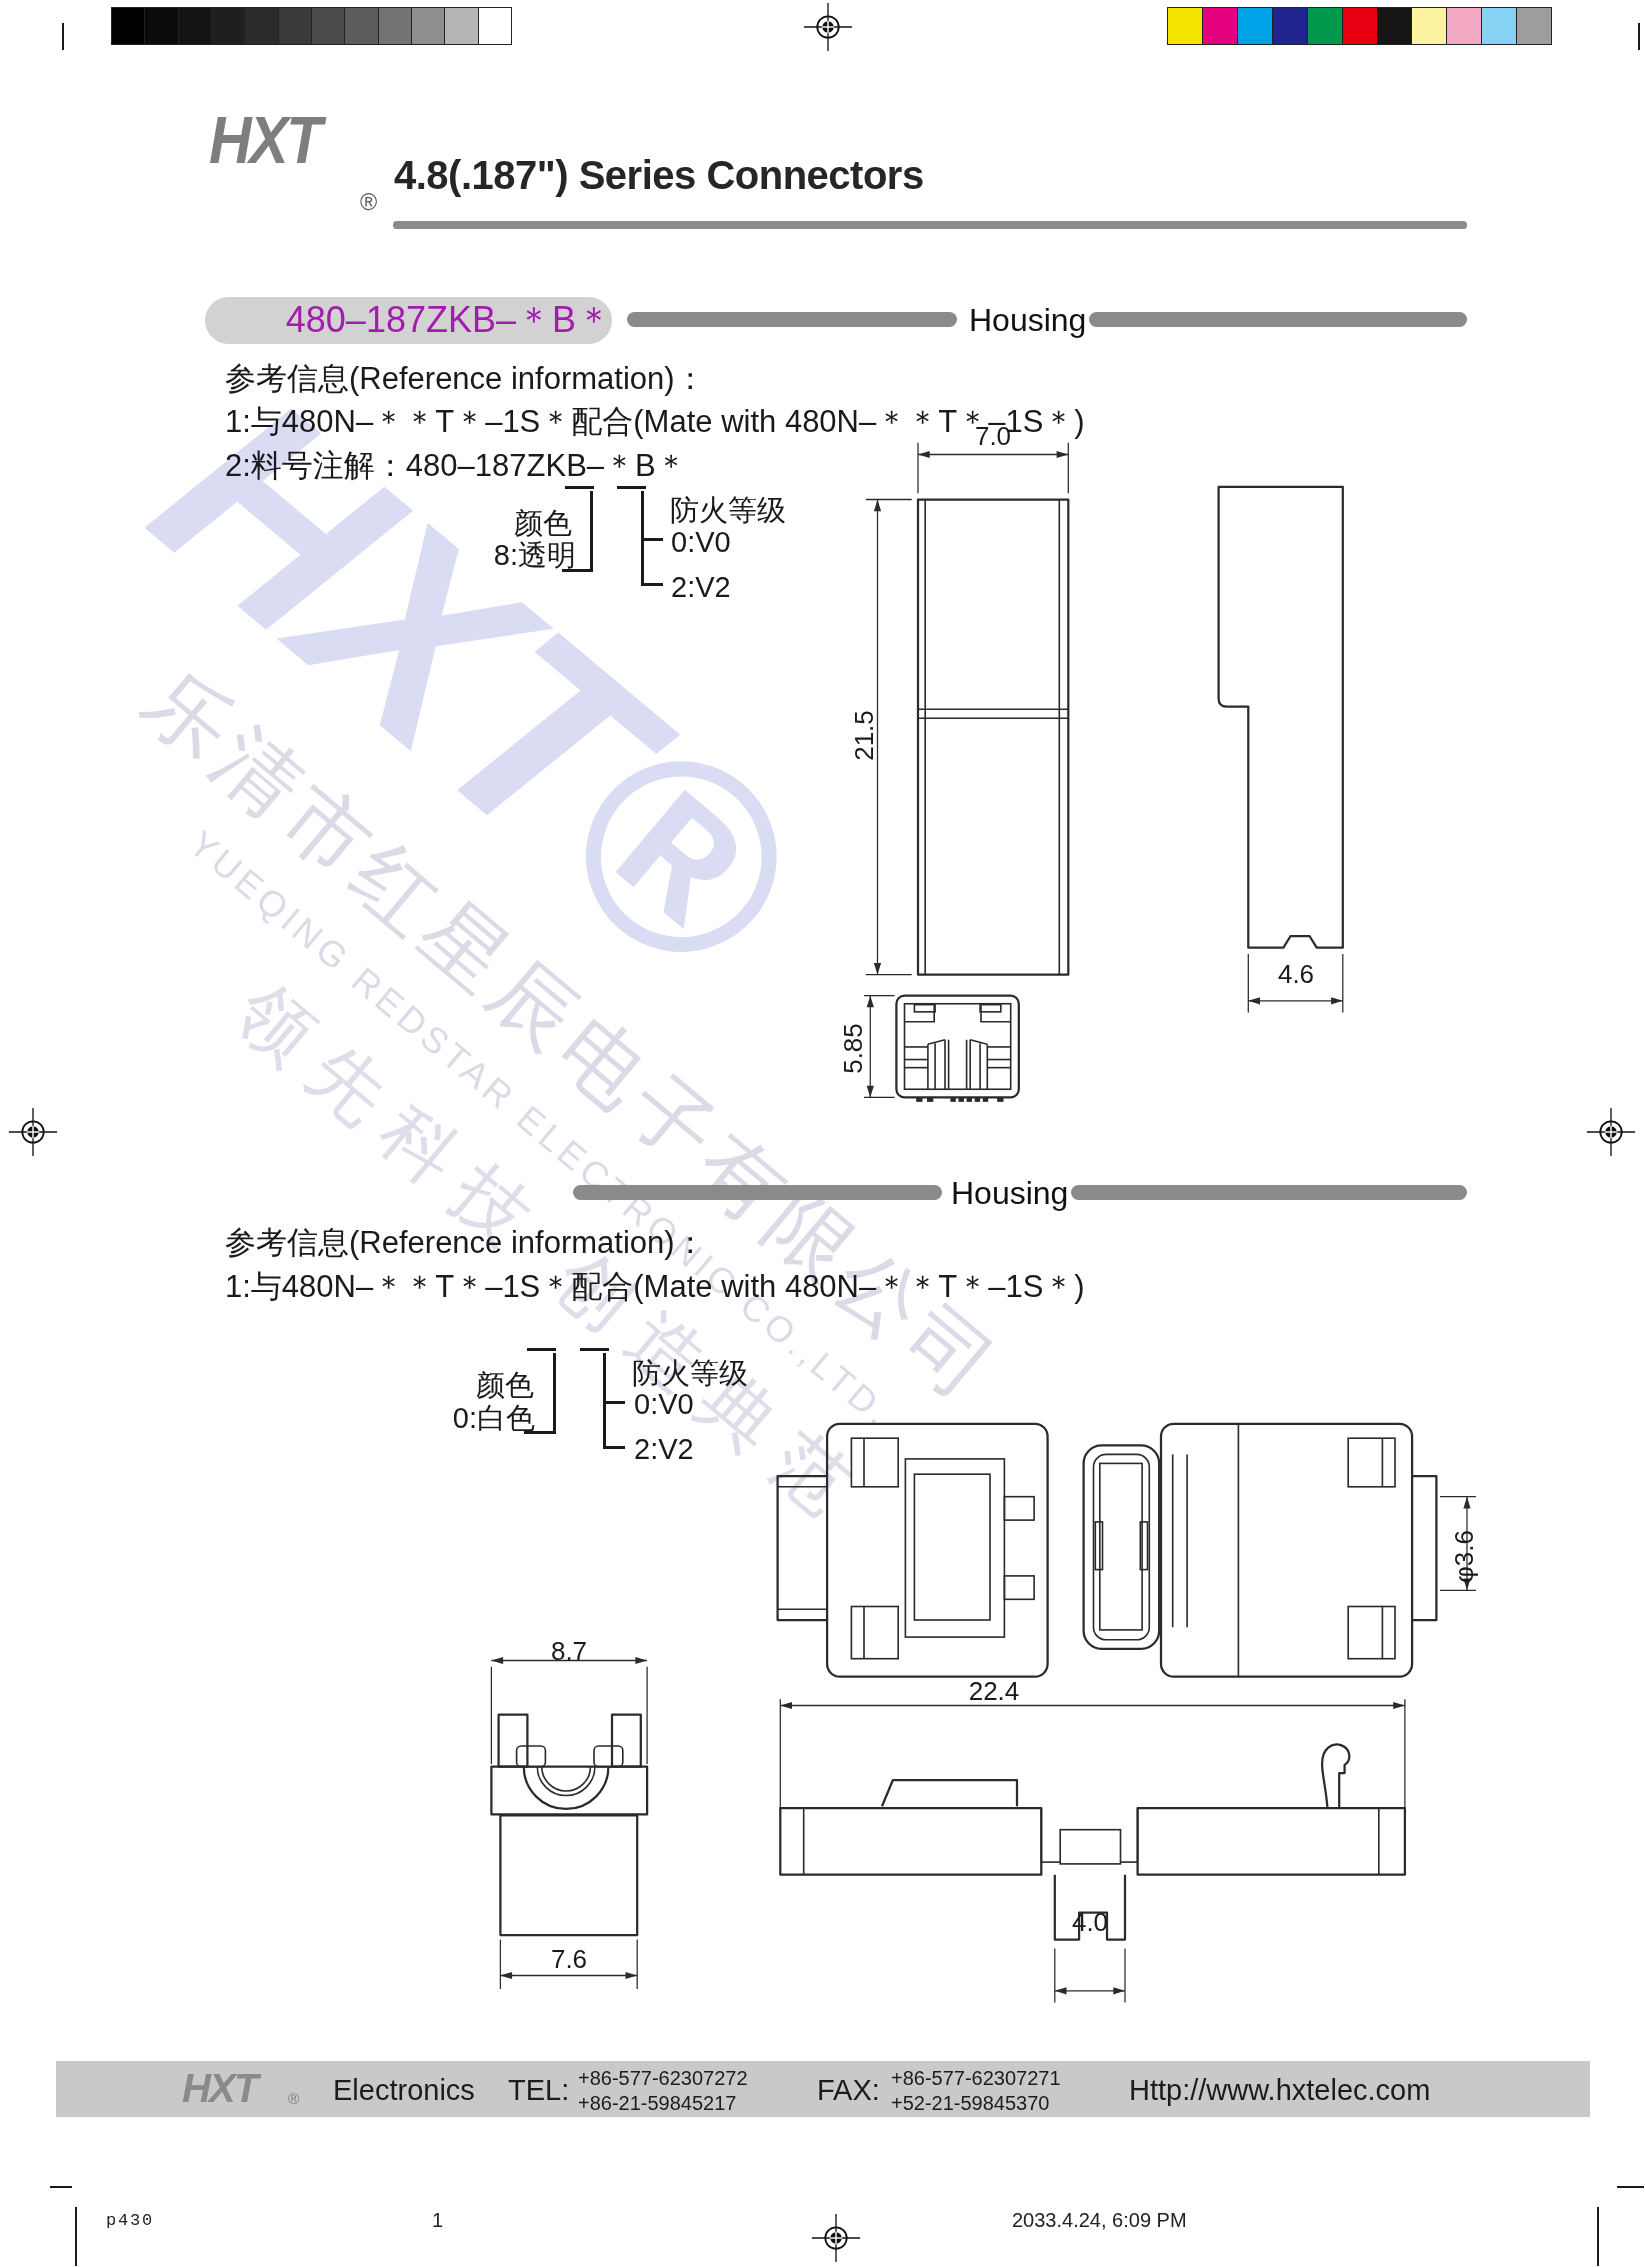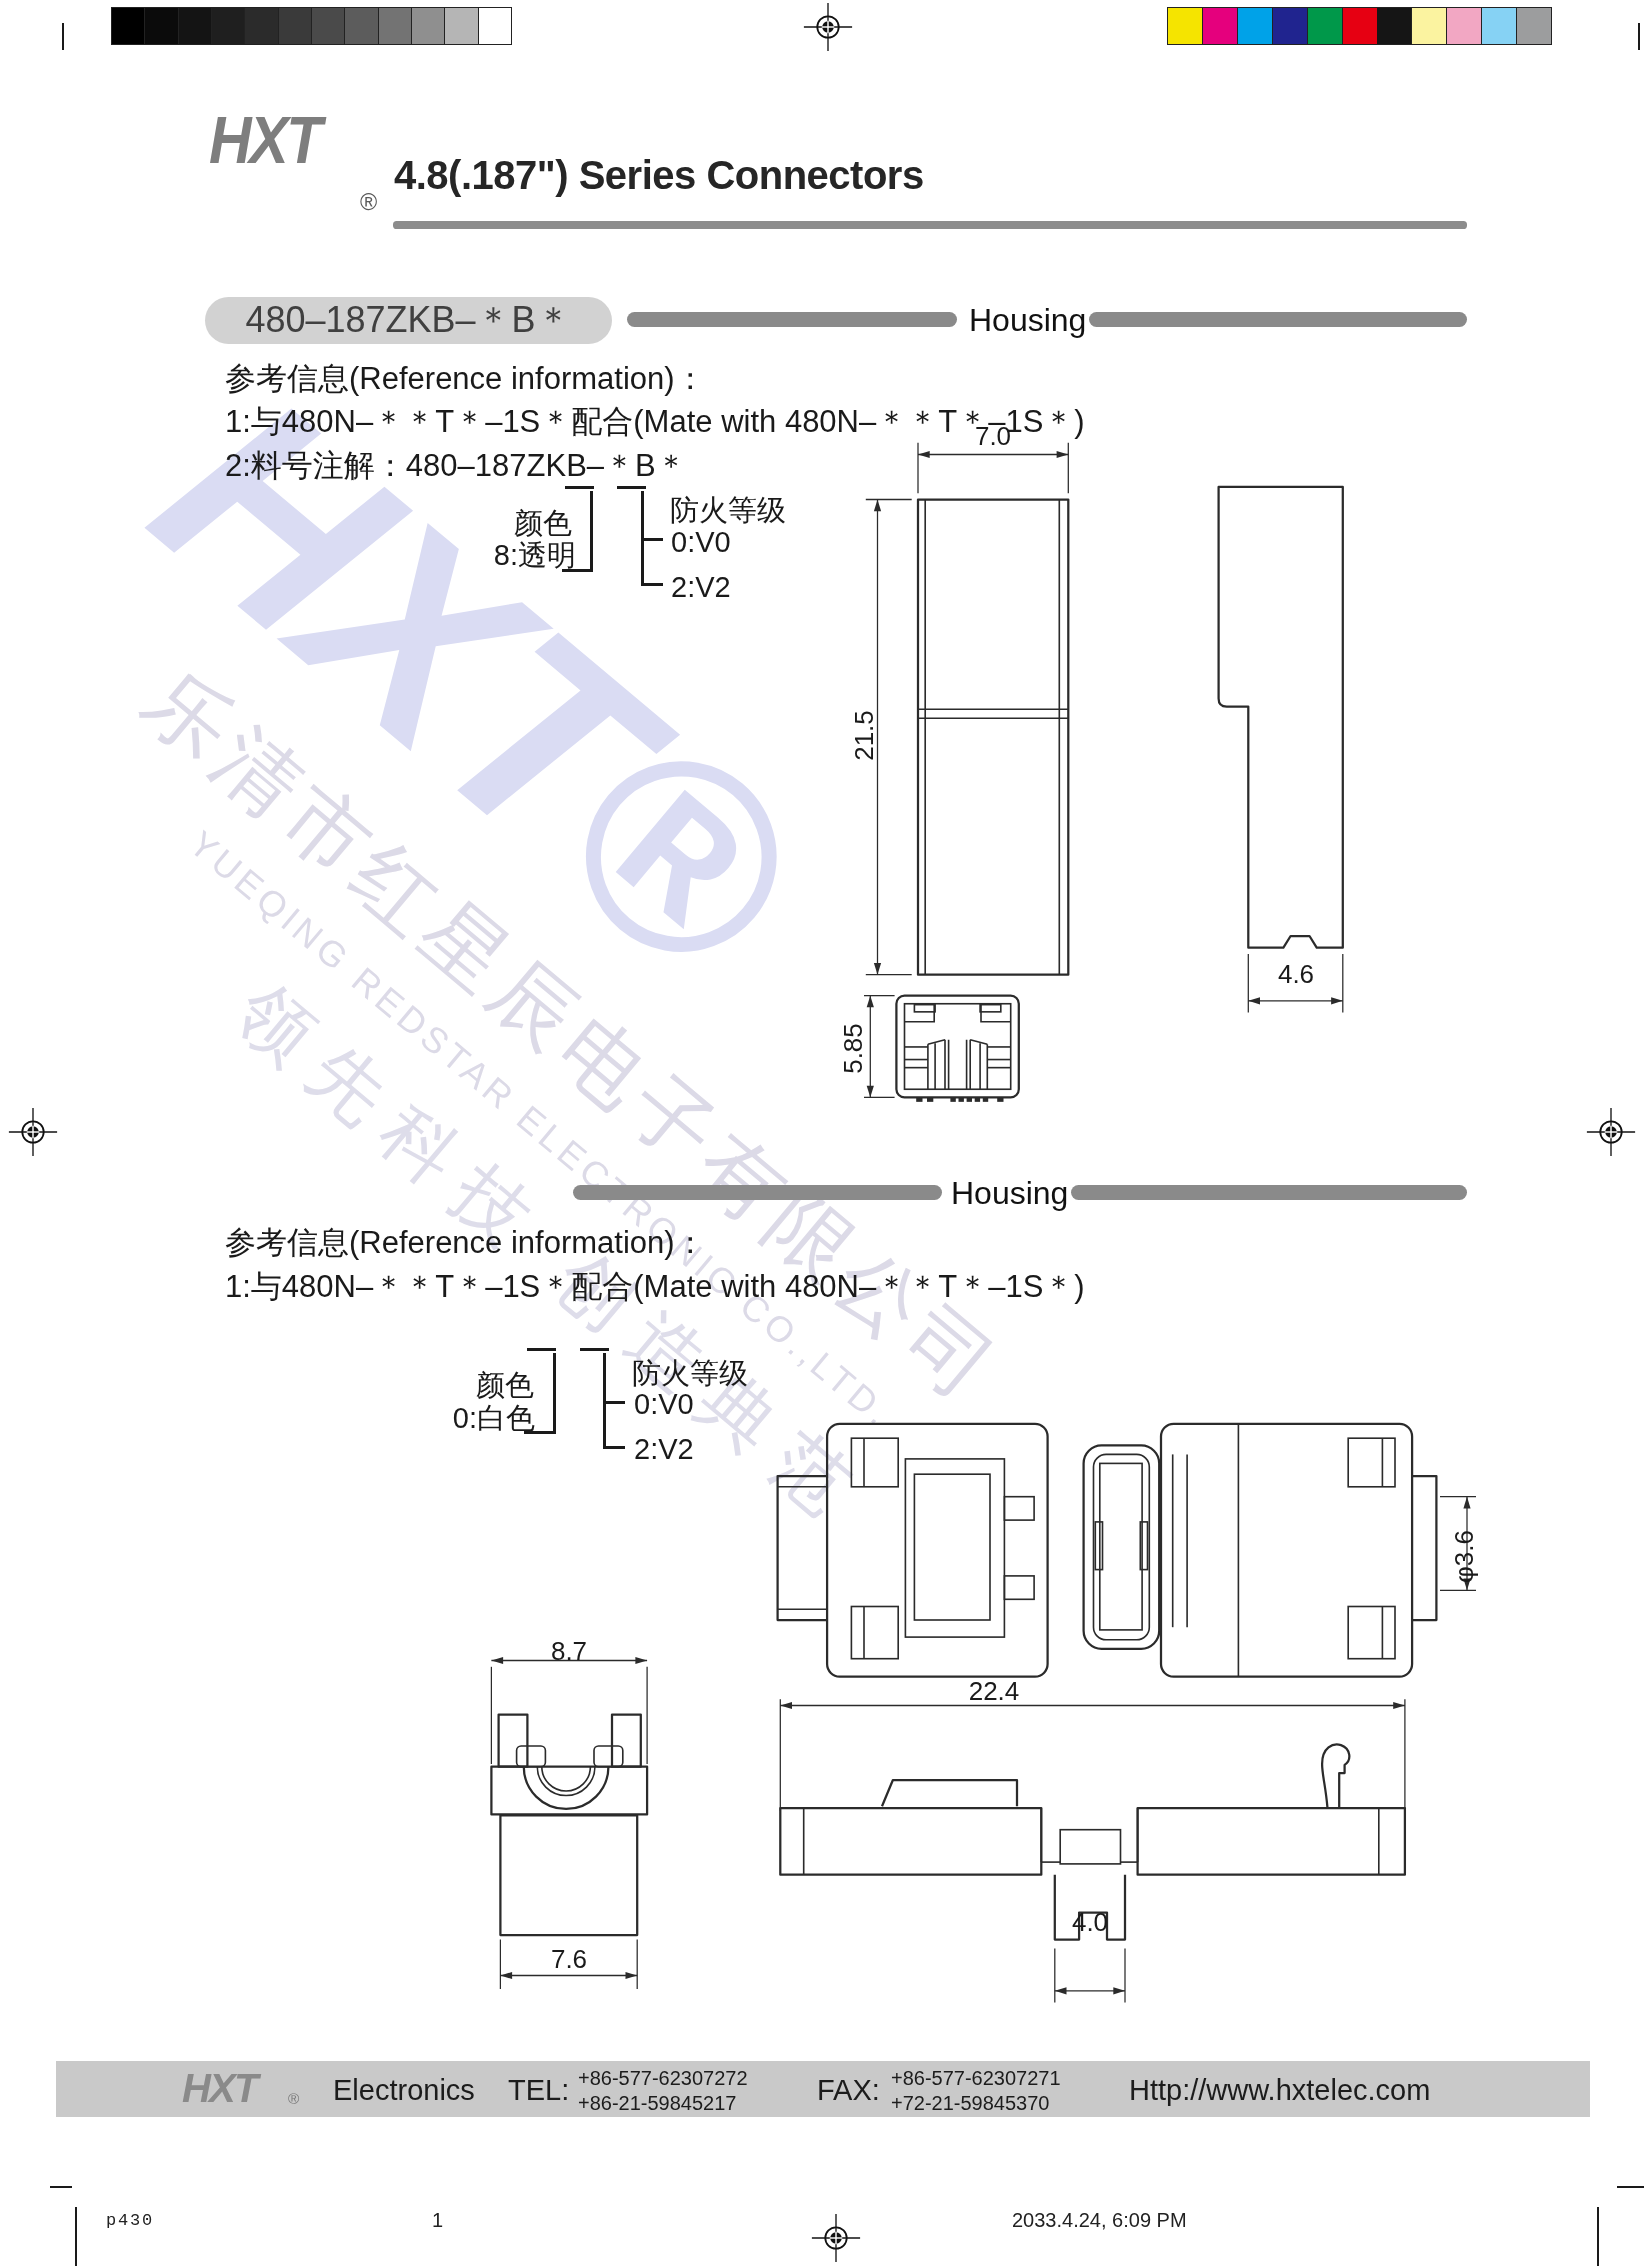--- a/index.html
+++ b/index.html
@@ -11,22 +11,22 @@
   .rot{transform:rotate(-90deg);}
   .ln{position:absolute;background:#1a1a1a;}
   
   .calbar{position:absolute;display:flex;gap:0.9px;background:#222;border:0.9px solid #222;}
   .calbar .swatch{flex:1;}
   
   .logo{font-style:italic;font-weight:bold;color:#7e7e7e;letter-spacing:-2.7px;transform:scaleX(.88);transform-origin:left;}
   .title{font-weight:bold;color:#262626;letter-spacing:-0.5px;}
   .rule{position:absolute;background:#8c8c8c;border-radius:3.6px;}
   
-  .pill{position:absolute;background:#d2d2d2;border-radius:24px;display:flex;align-items:center;justify-content:center;
-    font-size:36px;color:#404040;letter-spacing:0;}
+  .pill{position:absolute;background:#d2d2d2;border-radius:24px;display:flex;align-items:center;justify-content:flex-end;
+    font-size:36px;color:#a21caf;letter-spacing:0;}
   .hbar{position:absolute;background:#8a8a8a;border-radius:8px;}
   .housing{position:absolute;font-size:32px;color:#111;}
   .ref{position:absolute;font-size:31px;color:#1a1a1a;white-space:nowrap;}
   .leg{position:absolute;font-size:29px;color:#1a1a1a;white-space:nowrap;}
   .dim{position:absolute;font-size:26px;color:#1a1a1a;white-space:nowrap;}
   
   svg.draw{position:absolute;overflow:visible;}
   .o{fill:none;stroke:#2b2b2b;stroke-width:2.5;stroke-linejoin:round;}
   .i{fill:none;stroke:#2b2b2b;stroke-width:1.8;}
   .d{fill:none;stroke:#2b2b2b;stroke-width:1.4;}
@@ -342,21 +342,21 @@
     <span style="left:232px;top:29px;font-size:15.3px;color:#7a7a7a;">®</span>
     <span class="fbig" style="left:277px;">Electronics</span>
     <span class="fbig" style="left:452px;">TEL:</span>
     <span class="fsm" style="left:522px;">
       <span style="position:static;display:block;">+86-577-62307272</span>
       <span style="position:static;display:block;">+86-21-59845217</span>
     </span>
     <span class="fbig" style="left:761px;">FAX:</span>
     <span class="fsm" style="left:835px;">
       <span style="position:static;display:block;">+86-577-62307271</span>
-      <span style="position:static;display:block;">+72-21-59845370</span>
+      <span style="position:static;display:block;">+52-21-59845370</span>
     </span>
     <span class="fbig" style="left:1073px;">Http://www.hxtelec.com</span>
   </div>
 
   <div class="meta mono" style="left:106px;top:2211px;">p430</div>
   <div class="meta" style="left:432px;top:2209px;">1</div>
   <div class="meta" style="left:1012px;top:2209px;">2033.4.24, 6:09 PM</div>
 
 </div>
 

